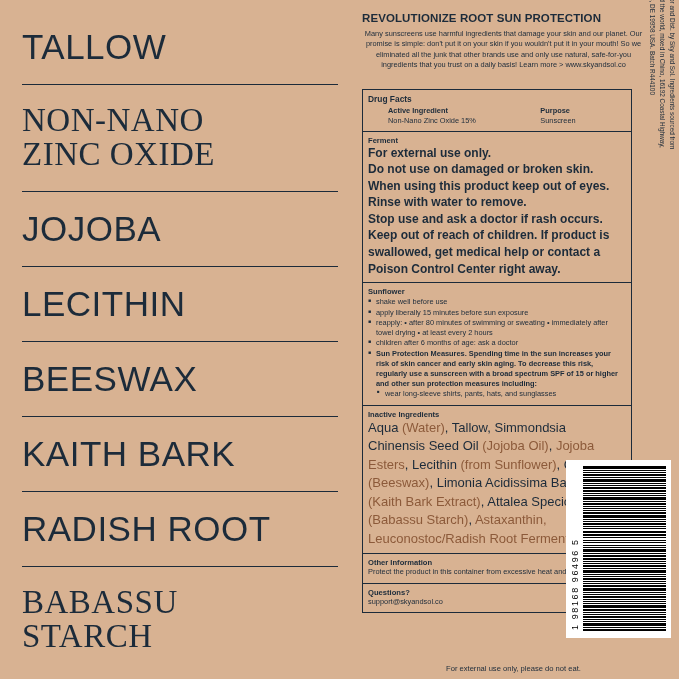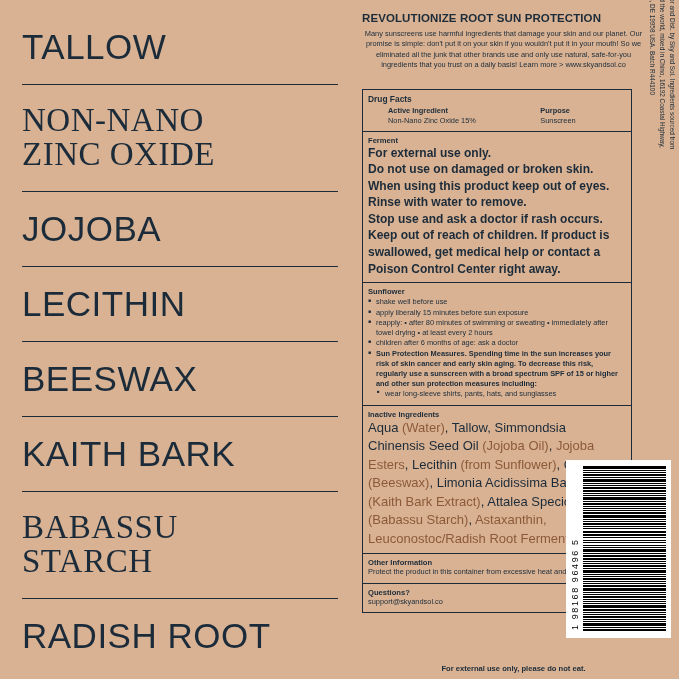--- a/index.html
+++ b/index.html
@@ -188,21 +188,21 @@
     padding-left: 3px;
   }
   .bar { background: #000; width: 100%; }
   .footer-note {
     position: absolute;
     left: 0;
     right: 4px;
     bottom: 6px;
     text-align: center;
     font-size: 7.6px;
-    font-weight: bold;
+    font-weight: normal;
   }
 </style>
 </head>
 <body>
 
 <div class="page">
 
   <div class="left">
     <div class="ing-row">
       <div class="ing-name">TALLOW</div>
@@ -216,26 +216,26 @@
     </div>
     <div class="ing-row">
       <div class="ing-name">LECITHIN</div>
     </div>
     <div class="ing-row">
       <div class="ing-name">BEESWAX</div>
     </div>
     <div class="ing-row">
       <div class="ing-name">KAITH BARK</div>
     </div>
+    <div class="ing-row">
+      <div class="ing-name">RADISH ROOT</div>
+    </div>
     <div class="ing-row two-line">
       <div class="ing-name">BABASSU
 STARCH</div>
-    </div>
-    <div class="ing-row">
-      <div class="ing-name">RADISH ROOT</div>
     </div>
   </div>
 
   <div class="right">
 
     <div class="headline">REVOLUTIONIZE ROOT SUN PROTECTION</div>
     <div class="intro">Many sunscreens use harmful ingredients that damage your skin and our planet. Our promise is simple: don't put it on your skin if you wouldn't put it in your mouth! So we eliminated all the junk that other brands use and only use natural, safe-for-you ingredients that you trust on a daily basis! Learn more &gt; www.skyandsol.co</div>
 
     <div class="dfbox">
 

